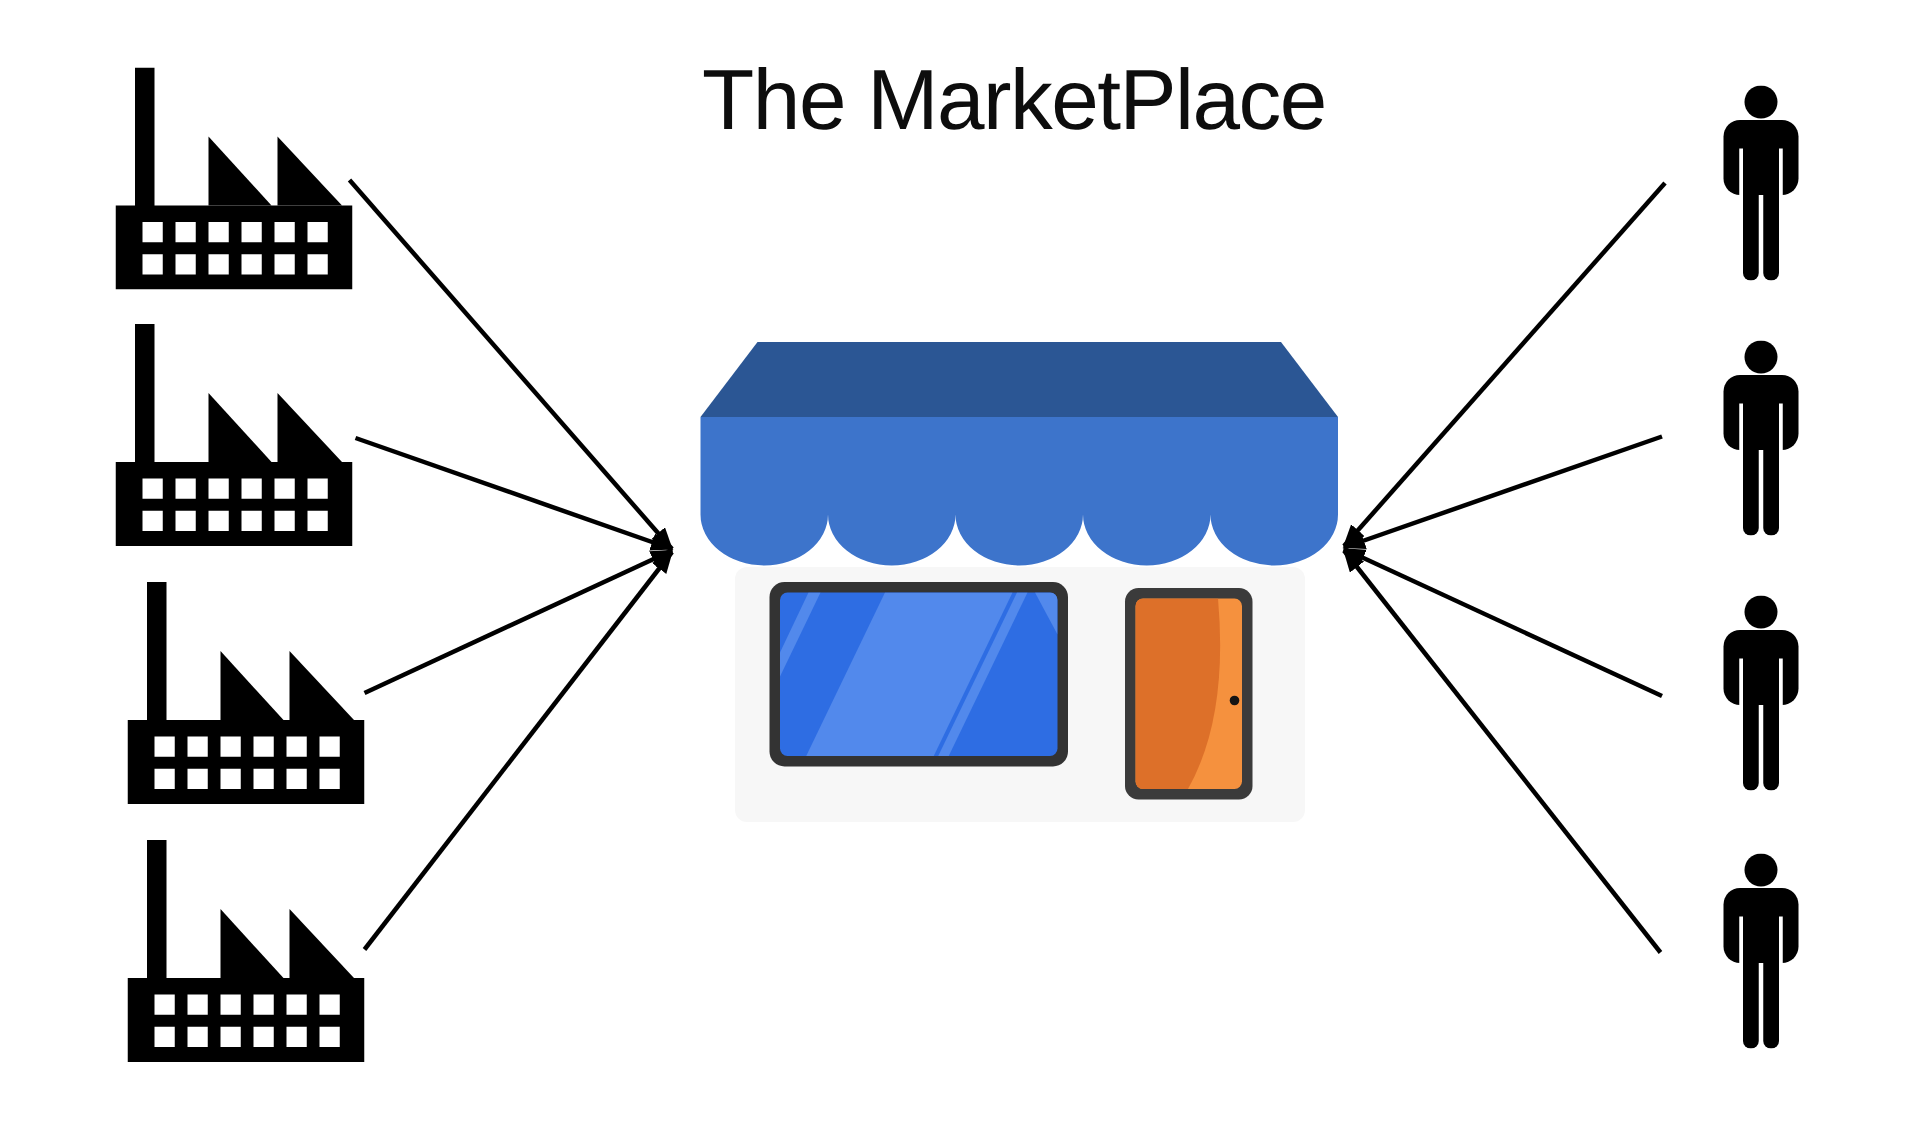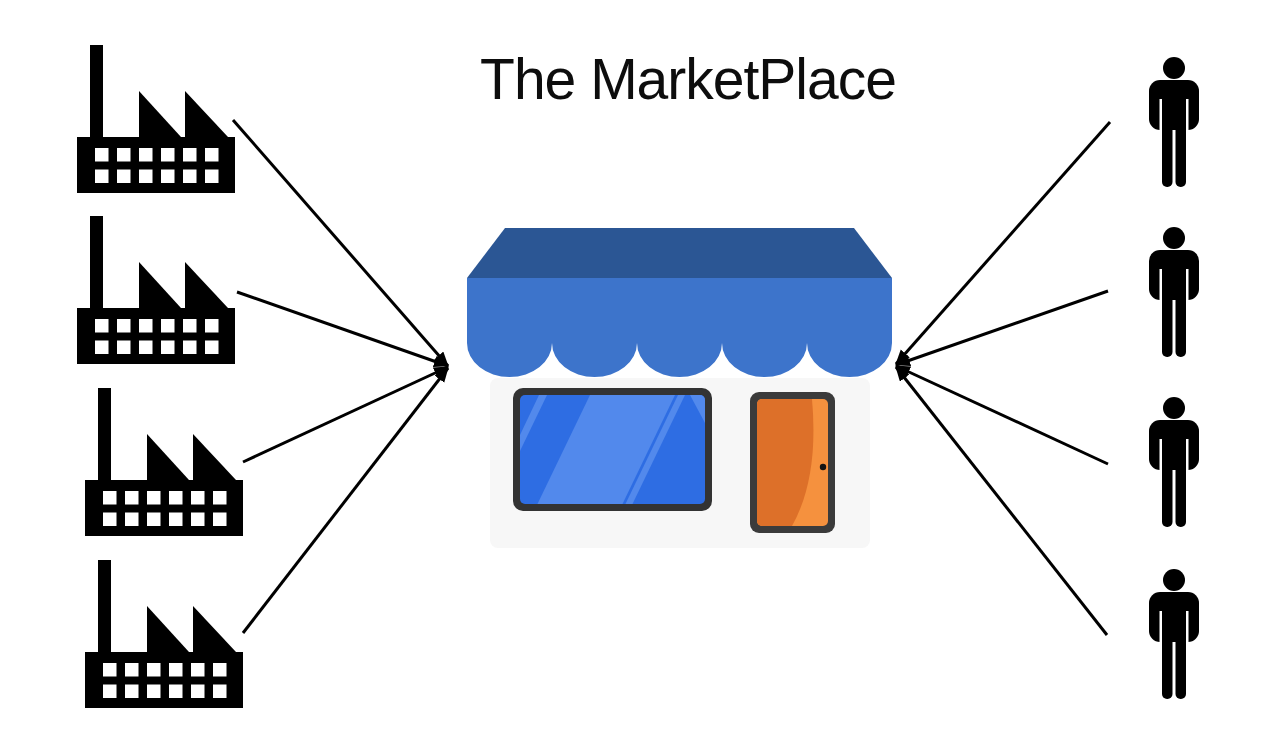--- a/index.html
+++ b/index.html
@@ -9,21 +9,21 @@
     --door-frame:#3b3b3b; --door-light:#f5913e; --door-dark:#dd7029; --knob:#141414;
   }
   html,body{margin:0;padding:0;background:var(--background);}
   .canvas{
     position:relative; width:1284px; height:750px; overflow:hidden;
     background:var(--background);
     font-family:"Liberation Sans","DejaVu Sans",sans-serif;
   }
   .title{
     position:absolute; top:30px; left:672px; transform:translateX(-50%);
-    margin:16px; font-size:57px; font-weight:400; letter-spacing:-1px;
+    margin:4px; font-size:57px; font-weight:400; letter-spacing:-1px;
     color:#0d0d0d; white-space:nowrap;
   }
   .arrows{position:absolute; left:0; top:0;}
   .arrows line{stroke:var(--arrow); stroke-width:3;}
   .node{position:absolute; line-height:0;}
   .blk{fill:var(--icon-black);}
   .winlight{fill:#ffffff;}
   .awning-top{fill:var(--awning-top);}
   .awning-front{fill:var(--awning-front);}
   .store-body{fill:var(--store-body);}

